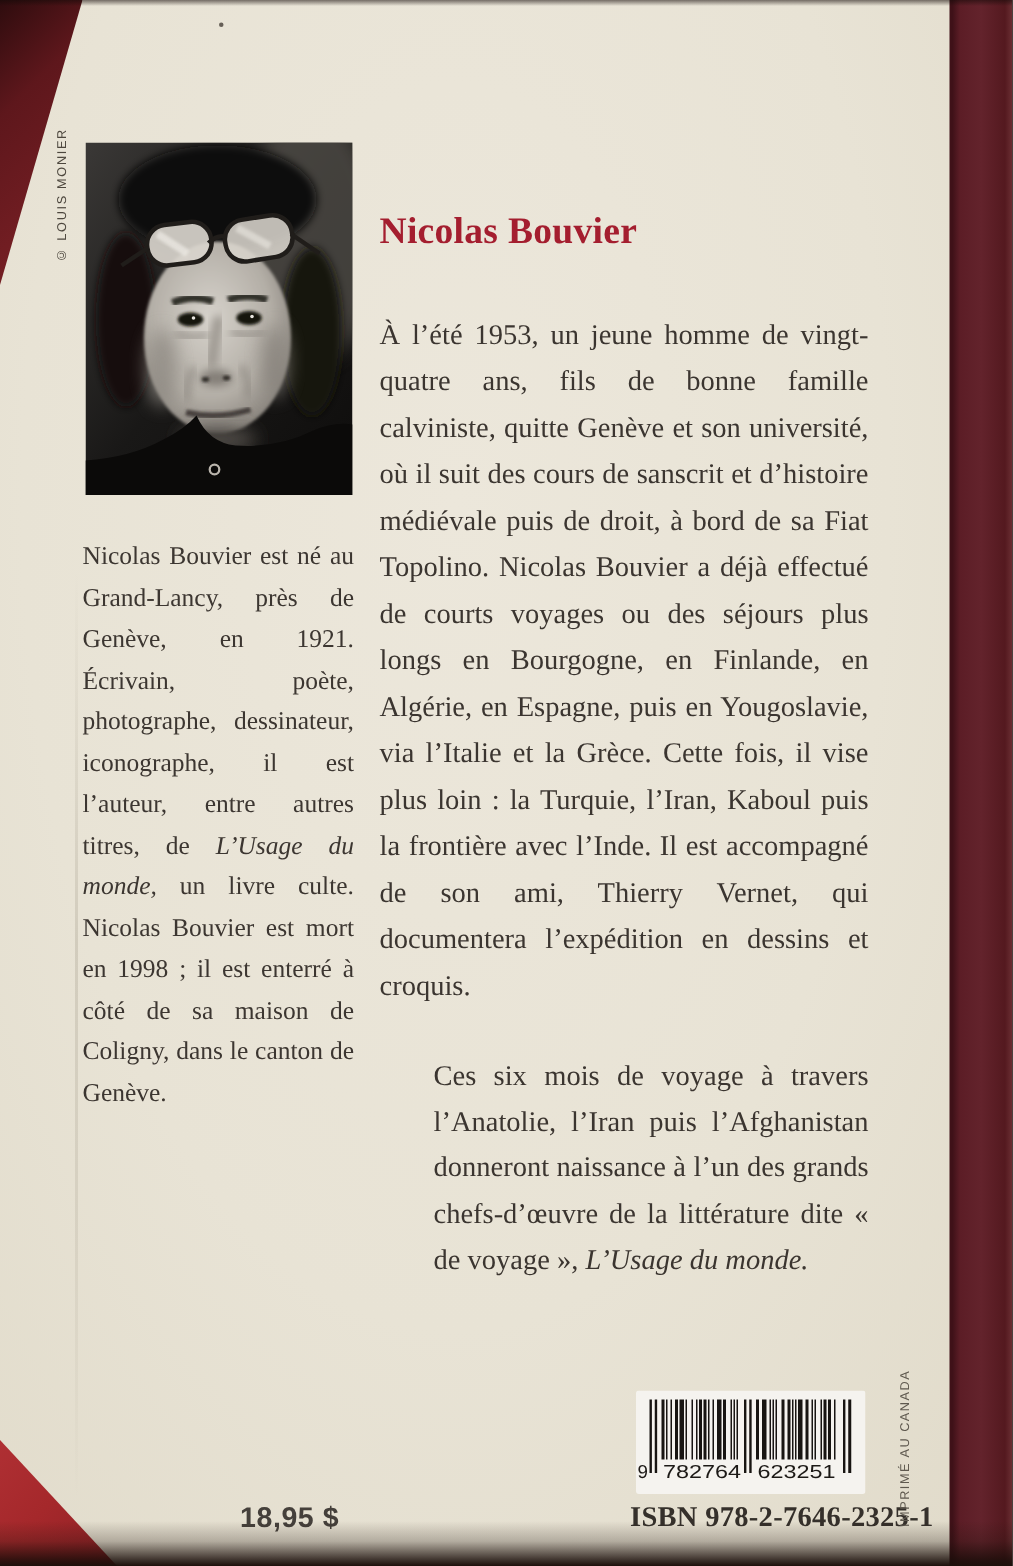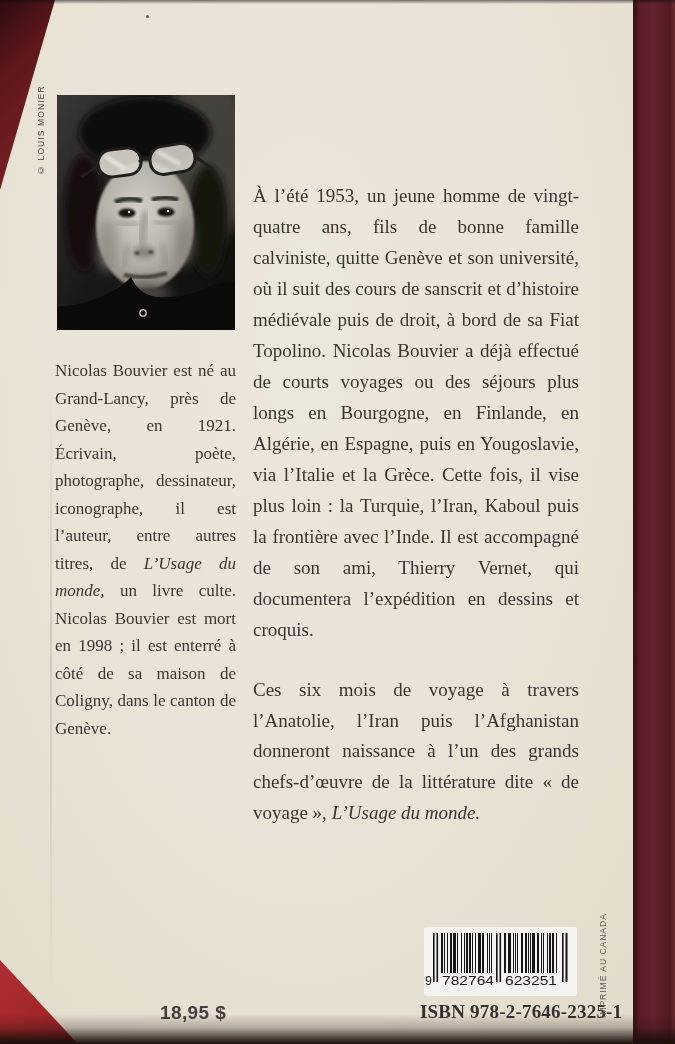--- a/index.html
+++ b/index.html
@@ -46,21 +46,21 @@
   .bio{
     position:absolute;left:55px;top:340px;width:181px;
     font-size:17px;line-height:1.62;color:#3c3631;text-align:justify;
   }
   
   .main-col{position:absolute;left:253px;top:141px;width:326px;}
   .author{font-size:25px;font-weight:bold;color:#a41e2f;letter-spacing:.2px;margin:0;}
   .title{font-size:33px;font-weight:bold;color:#15120f;letter-spacing:.2px;margin:3px 0 0 0;}
   .syn{font-size:19px;line-height:1.63;color:#3b3530;text-align:justify;margin:0;}
   .syn-1{margin-top:40px;}
-  .syn-2{margin-top:29px;}
+  .syn-2{margin-top:29px;margin-left:36px;}
   i{font-style:italic;}
 
   
   .price{
     position:absolute;left:160px;top:1002px;
     font-family:"Liberation Sans", sans-serif;font-size:19px;font-weight:600;
     color:#45403b;letter-spacing:.4px;
   }
   .barcode-box{position:absolute;left:424px;top:927px;width:153px;height:69px;}
   .isbn{
@@ -139,20 +139,21 @@
     <path d="M72,188 Q88,193 105,187" stroke="#a9a49c" stroke-width="3" fill="none" filter="url(#b3)"></path>
     <path d="M74,206 Q88,213 103,205" stroke="#8a857e" stroke-width="3.5" fill="none" filter="url(#b3)"></path>
     <ellipse cx="88" cy="198" rx="26" ry="9" fill="#4e4a45" filter="url(#b6)"></ellipse>
     <path d="M0,235 L0,212 Q30,210 52,198 Q66,191 74,182 Q82,200 100,202 Q128,204 152,192 Q166,186 178,188 L178,235 Z" fill="#0b0a09"></path>
     <circle cx="86" cy="218" r="3.2" fill="none" stroke="#b9b4ac" stroke-width="1.5"></circle>
   </svg>
 
   <p class="bio"><span>Nicolas Bouvier est né au Grand-Lancy, près de Genève, en 1921. Écrivain, poète, photographe, dessinateur, iconographe, il est l’auteur, entre autres titres, de </span><i>L’Usage du monde,</i><span> un livre culte. Nicolas Bouvier est mort en 1998 ; il est enterré à côté de sa maison de Coligny, dans le canton de Genève.</span></p>
 
   <div class="main-col">
+    <h2 class="author">Nicolas Bouvier</h2>
     <p class="syn syn-1">À l’été 1953, un jeune homme de vingt-quatre ans, fils de bonne famille calviniste, quitte Genève et son université, où il suit des cours de sanscrit et d’histoire médiévale puis de droit, à bord de sa Fiat Topolino. Nicolas Bouvier a déjà effectué de courts voyages ou des séjours plus longs en Bourgogne, en Finlande, en Algérie, en Espagne, puis en Yougoslavie, via l’Italie et la Grèce. Cette fois, il vise plus loin : la Turquie, l’Iran, Kaboul puis la frontière avec l’Inde. Il est accompagné de son ami, Thierry Vernet, qui documentera l’expédition en dessins et croquis.</p>
     <p class="syn syn-2"><span>Ces six mois de voyage à travers l’Anatolie, l’Iran puis l’Afghanistan donneront naissance à l’un des grands chefs-d’œuvre de la littérature dite « de voyage », </span><i>L’Usage du monde.</i></p>
   </div>
 
   <div class="price">18,95 $</div>
 
   <svg class="barcode-box" viewBox="0 0 153 69">
     <rect x="0" y="0" width="153" height="69" rx="2" fill="#f5f3ef"></rect>
     <g id="barcode-bars">
         <rect x="9" y="6" width="1.6" height="49" fill="#181512"></rect>

